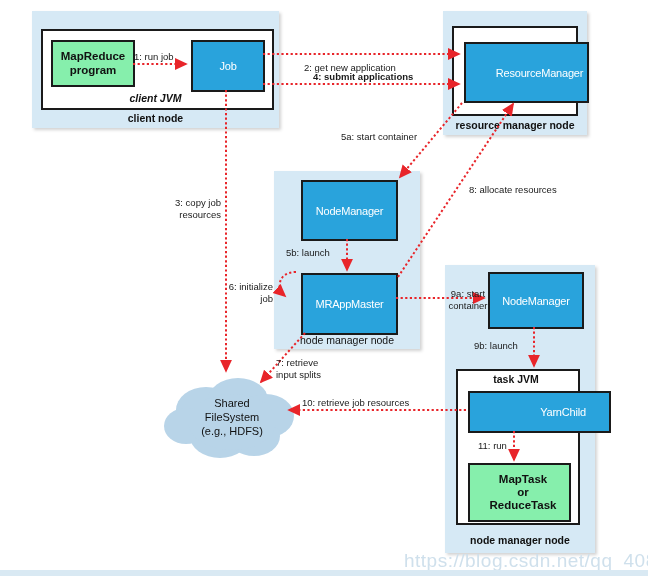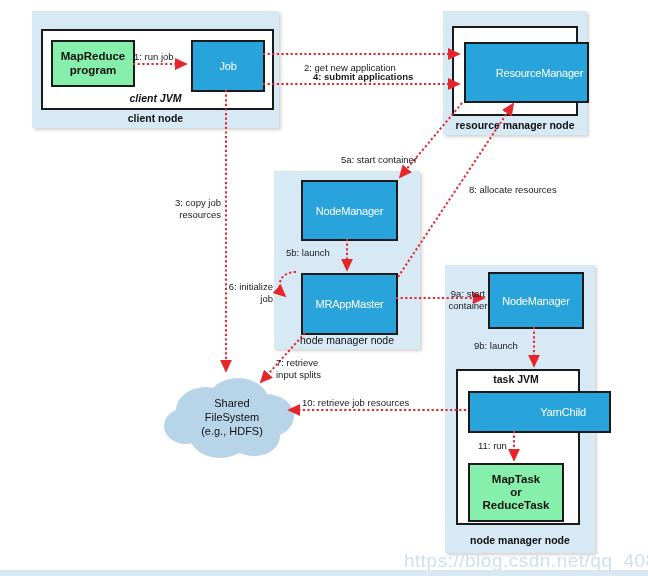--- a/index.html
+++ b/index.html
@@ -75,21 +75,21 @@
   </div>
 
   <div class="blue" style="left:488px;top:272px;width:92px;height:53px;">
     <span>NodeManager</span>
   </div>
 
   <div class="blue" style="left:468px;top:391px;width:92px;height:38px;padding-left:47px;">
     <span>YarnChild</span>
   </div>
 
-  <div class="orange" style="left:468px;top:463px;width:92px;height:55px;">
+  <div class="orange" style="left:468px;top:463px;width:92px;height:55px;padding-left:7px;">
     <span>
       MapTask<br>or<br>ReduceTask
     </span>
   </div>
 
   <div class="nodelabel" style="left:32px;top:112px;width:247px;">client node</div>
   <div class="nodelabel" style="left:440px;top:119px;width:150px;">resource manager node</div>
   <div class="nodelabel" style="font-weight:normal;left:274px;top:334px;width:146px;">node manager node</div>
   <div class="nodelabel" style="left:445px;top:534px;width:150px;">node manager node</div>
 
@@ -150,21 +150,21 @@
 
   <div class="alabel" style="left:304px;top:26px;margin-top:36px;">2: get new application</div>
 
   <div class="alabel r" style="left:146px;top:197px;width:75px;">
     <span>3: copy job</span><br>
     <span>resources</span>
   </div>
 
   <div class="alabel" style="left:313px;top:71px;font-weight:bold;">4: submit applications</div>
 
-  <div class="alabel" style="left:341px;top:154px;">5a: start container</div>
+  <div class="alabel" style="left:341px;top:131px;">5a: start container</div>
 
   <div class="alabel" style="left:286px;top:247px;">5b: launch</div>
 
   <div class="alabel r" style="left:209px;top:281px;width:64px;">
     <span>6: initialize</span><br>
     <span>job</span>
   </div>
 
   <div class="alabel" style="left:276px;top:357px;">
     <span>7: retrieve</span><br>

